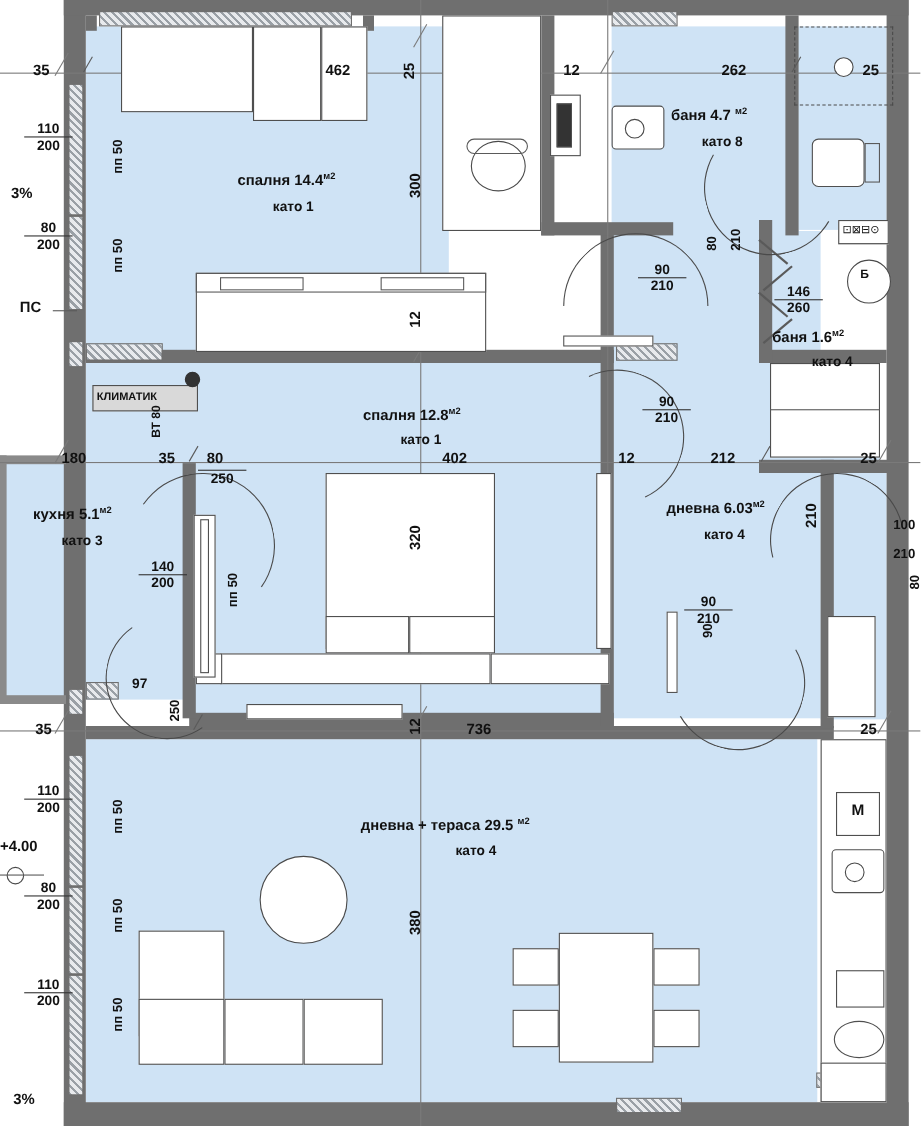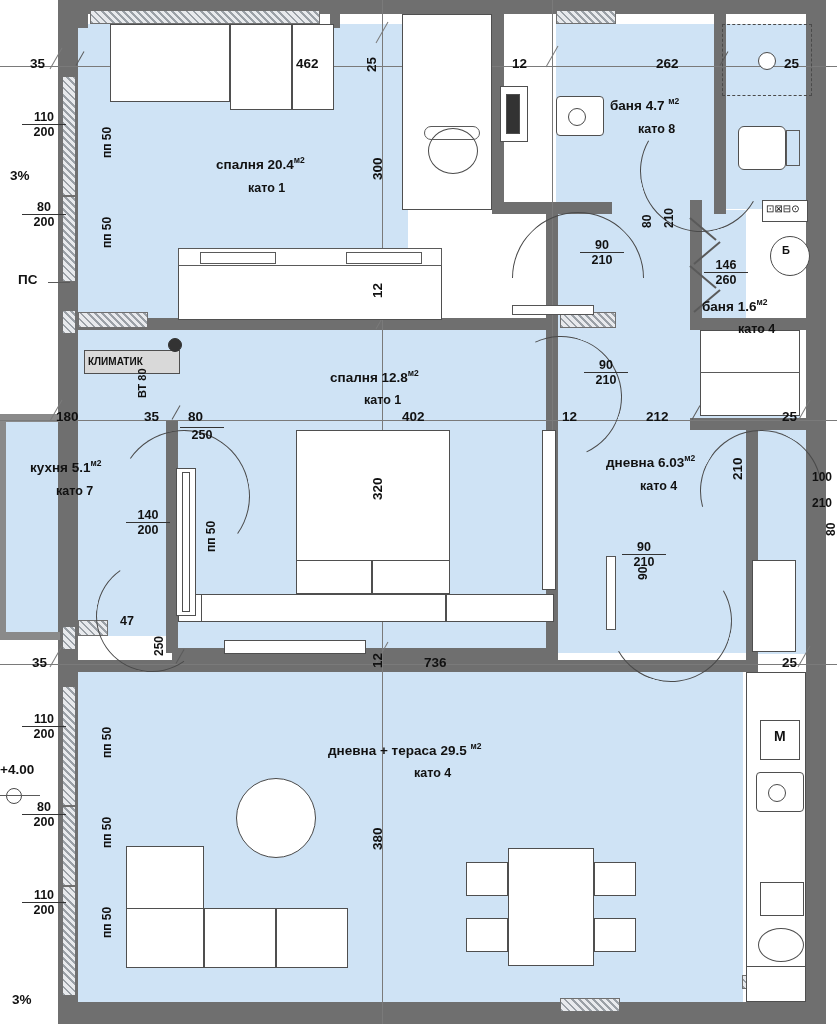--- a/index.html
+++ b/index.html
@@ -187,21 +187,21 @@
 
   <div class="door-arc" style="left:700px;top:430px;width:120px;height:120px;border-color:transparent;border-top-color:#4a4a4a;border-left-color:#4a4a4a;transform:rotate(30deg);"></div>
 
   <div class="door-arc" style="left:118px;top:430px;width:130px;height:130px;border-color:transparent;border-top-color:#4a4a4a;border-right-color:#4a4a4a;transform:rotate(-10deg);"></div>
 
   <div class="door-arc" style="left:96px;top:560px;width:110px;height:110px;border-color:transparent;border-bottom-color:#4a4a4a;border-left-color:#4a4a4a;transform:rotate(10deg);"></div>
 
   <div class="door-arc" style="left:640px;top:110px;width:120px;height:120px;border-color:transparent;border-bottom-color:#4a4a4a;border-left-color:#4a4a4a;transform:rotate(-15deg);"></div>
 
   <div class="txt lbl" style="left:216px;top:155px;">
-    <span>спалня</span>&nbsp;<span>20.4</span><span class="sup">м2</span>
+    <span>спалня</span>&nbsp;<span>14.4</span><span class="sup">м2</span>
   </div>
   <div class="txt lbl-sub" style="left:248px;top:181px;">като 1</div>
 
   <div class="txt lbl" style="left:330px;top:368px;">
     <span>спалня</span>&nbsp;<span>12.8</span><span class="sup">м2</span>
   </div>
   <div class="txt lbl-sub" style="left:364px;top:393px;">като 1</div>
 
   <div class="txt lbl" style="left:610px;top:96px;">
     <span>баня</span>&nbsp;<span>4.7</span>&nbsp;<span class="sup">м2</span>
@@ -214,21 +214,21 @@
   <div class="txt lbl-sub" style="left:738px;top:322px;">като 4</div>
 
   <div class="txt lbl" style="left:606px;top:453px;">
     <span>дневна</span>&nbsp;<span>6.03</span><span class="sup">м2</span>
   </div>
   <div class="txt lbl-sub" style="left:640px;top:479px;">като 4</div>
 
   <div class="txt lbl" style="left:30px;top:458px;">
     <span>кухня</span>&nbsp;<span>5.1</span><span class="sup">м2</span>
   </div>
-  <div class="txt lbl-sub" style="left:56px;top:484px;">като 7</div>
+  <div class="txt lbl-sub" style="left:56px;top:484px;">като 3</div>
 
   <div class="txt lbl" style="left:328px;top:741px;">
     <span>дневна + тераса</span>&nbsp;<span>29.5</span>&nbsp;<span class="sup">м2</span>
   </div>
   <div class="txt lbl-sub" style="left:414px;top:766px;">като 4</div>
 
   <div class="txt dim" style="left:30px;top:56px;">35</div>
   <div class="txt dim" style="left:296px;top:56px;">462</div>
   <div class="txt dim rot90" style="left:364px;top:72px;">25</div>
   <div class="txt dim" style="left:512px;top:56px;">12</div>
@@ -294,21 +294,21 @@
   <div class="txt dim-s rot90" style="left:636px;top:580px;">90</div>
   <div class="txt dim-s rot90" style="left:640px;top:228px;">80</div>
   <div class="txt dim-s rot90" style="left:662px;top:228px;">210</div>
 
   <div class="dim-frac" style="left:704px;top:258px;width:44px;">
     <span class="top">146</span>
       <span class="bar">260</span>
   </div>
 
   <div class="dim-frac" style="left:110px;top:614px;width:34px;">
-    <span class="top">47</span>
+    <span class="top">97</span>
   </div>
   <div class="txt dim-s rot90" style="left:152px;top:656px;">250</div>
   <div class="txt dim-s" style="left:190px;top:409px;"></div>
   <div class="dim-frac" style="left:180px;top:427px;width:44px;">
     <span class="top" style="border-top:1px solid #333;">250</span>
   </div>
 
   <div class="txt dim-s" style="left:812px;top:470px;">100</div>
   <div class="txt dim-s" style="left:812px;top:496px;">210</div>
   <div class="txt dim-s rot90" style="left:824px;top:536px;">80</div>

